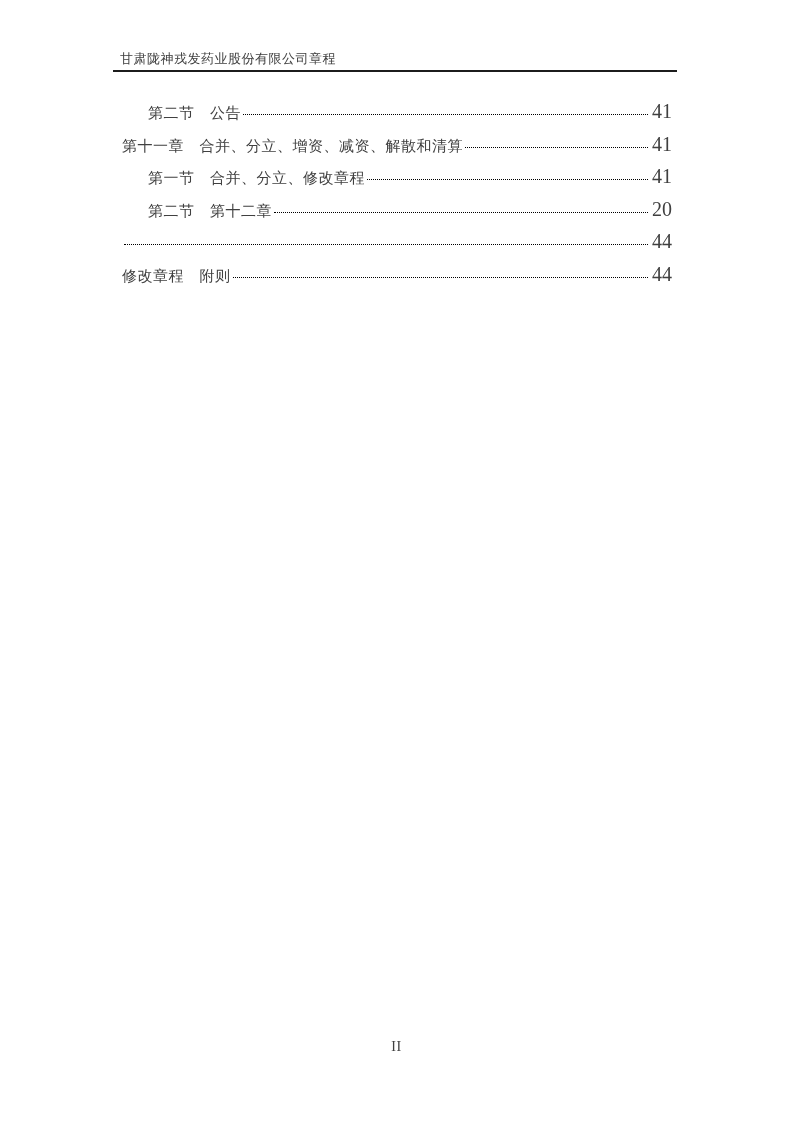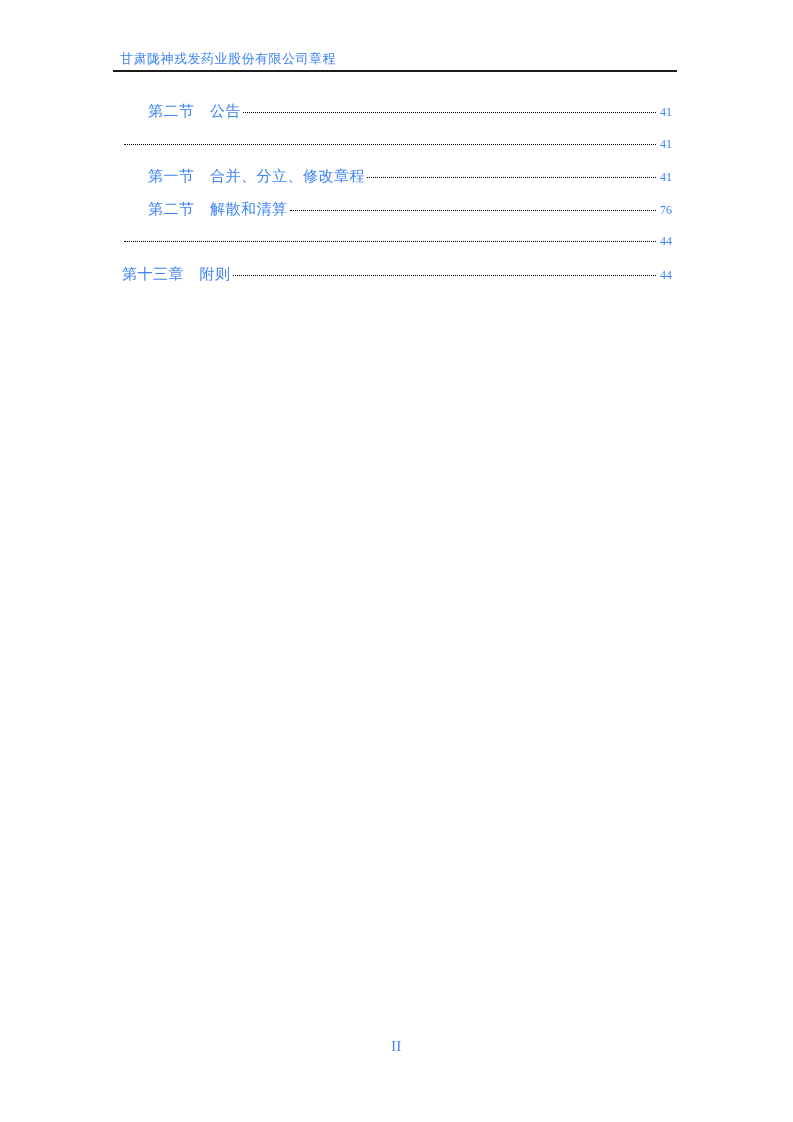--- a/index.html
+++ b/index.html
@@ -7,21 +7,21 @@
     padding: 0;
     background: #e8e8e8;
   }
   .page {
     position: relative;
     width: 793px;
     height: 1122px;
     margin: 0 auto;
     background: #ffffff;
     font-family: "Liberation Serif", "DejaVu Serif", serif;
-    color: #3b82f6;
+    color: #404040;
     overflow: hidden;
   }
   
   .page-header {
     position: absolute;
     left: 113px;
     width: 564px;
     top: 50px;
     border-bottom: 2px solid #1c1c1c;
     padding-bottom: 3px;
@@ -56,21 +56,21 @@
   .toc-leader {
     flex: 1 1 auto;
     margin: 0 4px 0 2px;
     border-bottom: 1.8px dotted #000;
     position: relative;
     top: -3px;
     min-width: 12px;
   }
   .toc-page {
     flex: 0 0 auto;
-    font-size: 12px;
+    font-size: 20px;
   }
   
   .page-footer {
     position: absolute;
     left: 0;
     top: 1037px;
     width: 100%;
     text-align: center;
   }
   .page-number {
@@ -88,39 +88,40 @@
     <div class="header-title">甘肃陇神戎发药业股份有限公司章程</div>
   </header>
 
   <main class="toc">
       <div class="toc-row section">
         <span class="toc-label">第二节　公告</span>
         <span class="toc-leader"></span>
         <span class="toc-page">41</span>
       </div>
       <div class="toc-row chapter">
+        <span class="toc-label">第十一章　合并、分立、增资、减资、解散和清算</span>
         <span class="toc-leader"></span>
         <span class="toc-page">41</span>
       </div>
       <div class="toc-row section">
         <span class="toc-label">第一节　合并、分立、修改章程</span>
         <span class="toc-leader"></span>
         <span class="toc-page">41</span>
       </div>
       <div class="toc-row section">
-        <span class="toc-label">第二节　解散和清算</span>
+        <span class="toc-label">第二节　第十二章</span>
         <span class="toc-leader"></span>
-        <span class="toc-page">76</span>
+        <span class="toc-page">20</span>
       </div>
       <div class="toc-row chapter">
         <span class="toc-leader"></span>
         <span class="toc-page">44</span>
       </div>
       <div class="toc-row chapter">
-        <span class="toc-label">第十三章　附则</span>
+        <span class="toc-label">修改章程　附则</span>
         <span class="toc-leader"></span>
         <span class="toc-page">44</span>
       </div>
     </main>
 
   <footer class="page-footer">
     <span class="page-number">II</span>
   </footer>
 
 </div>

